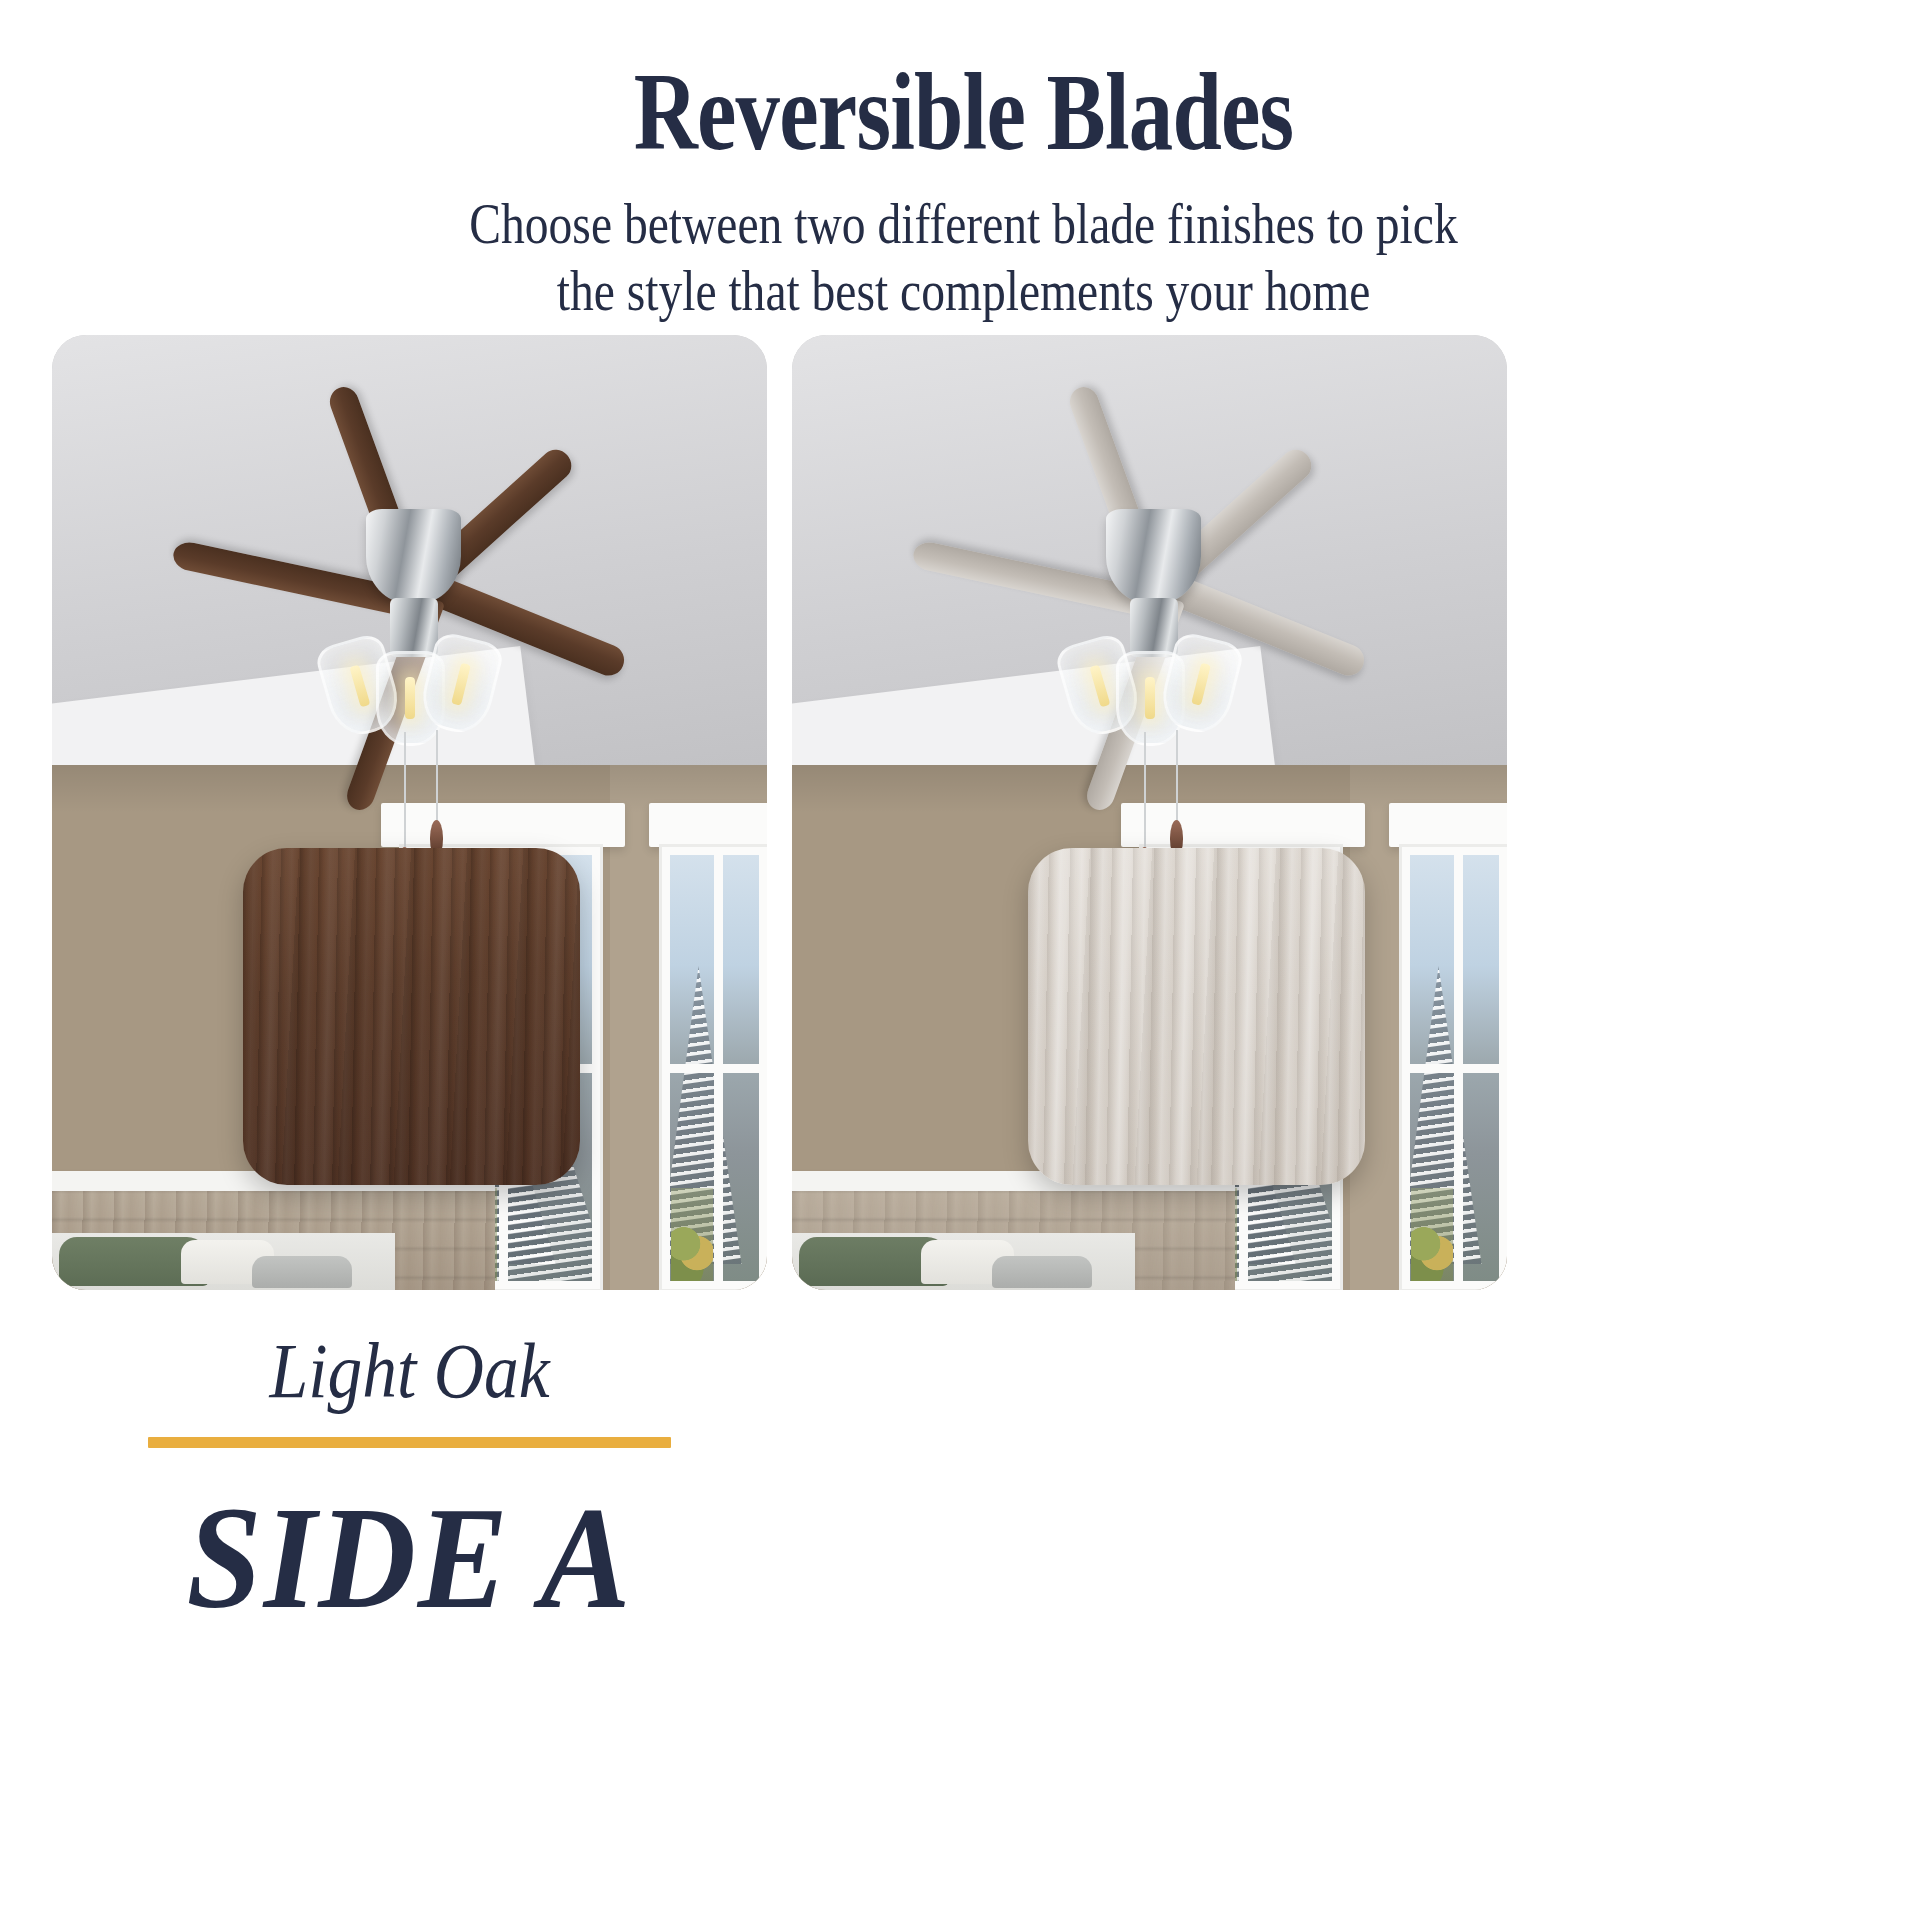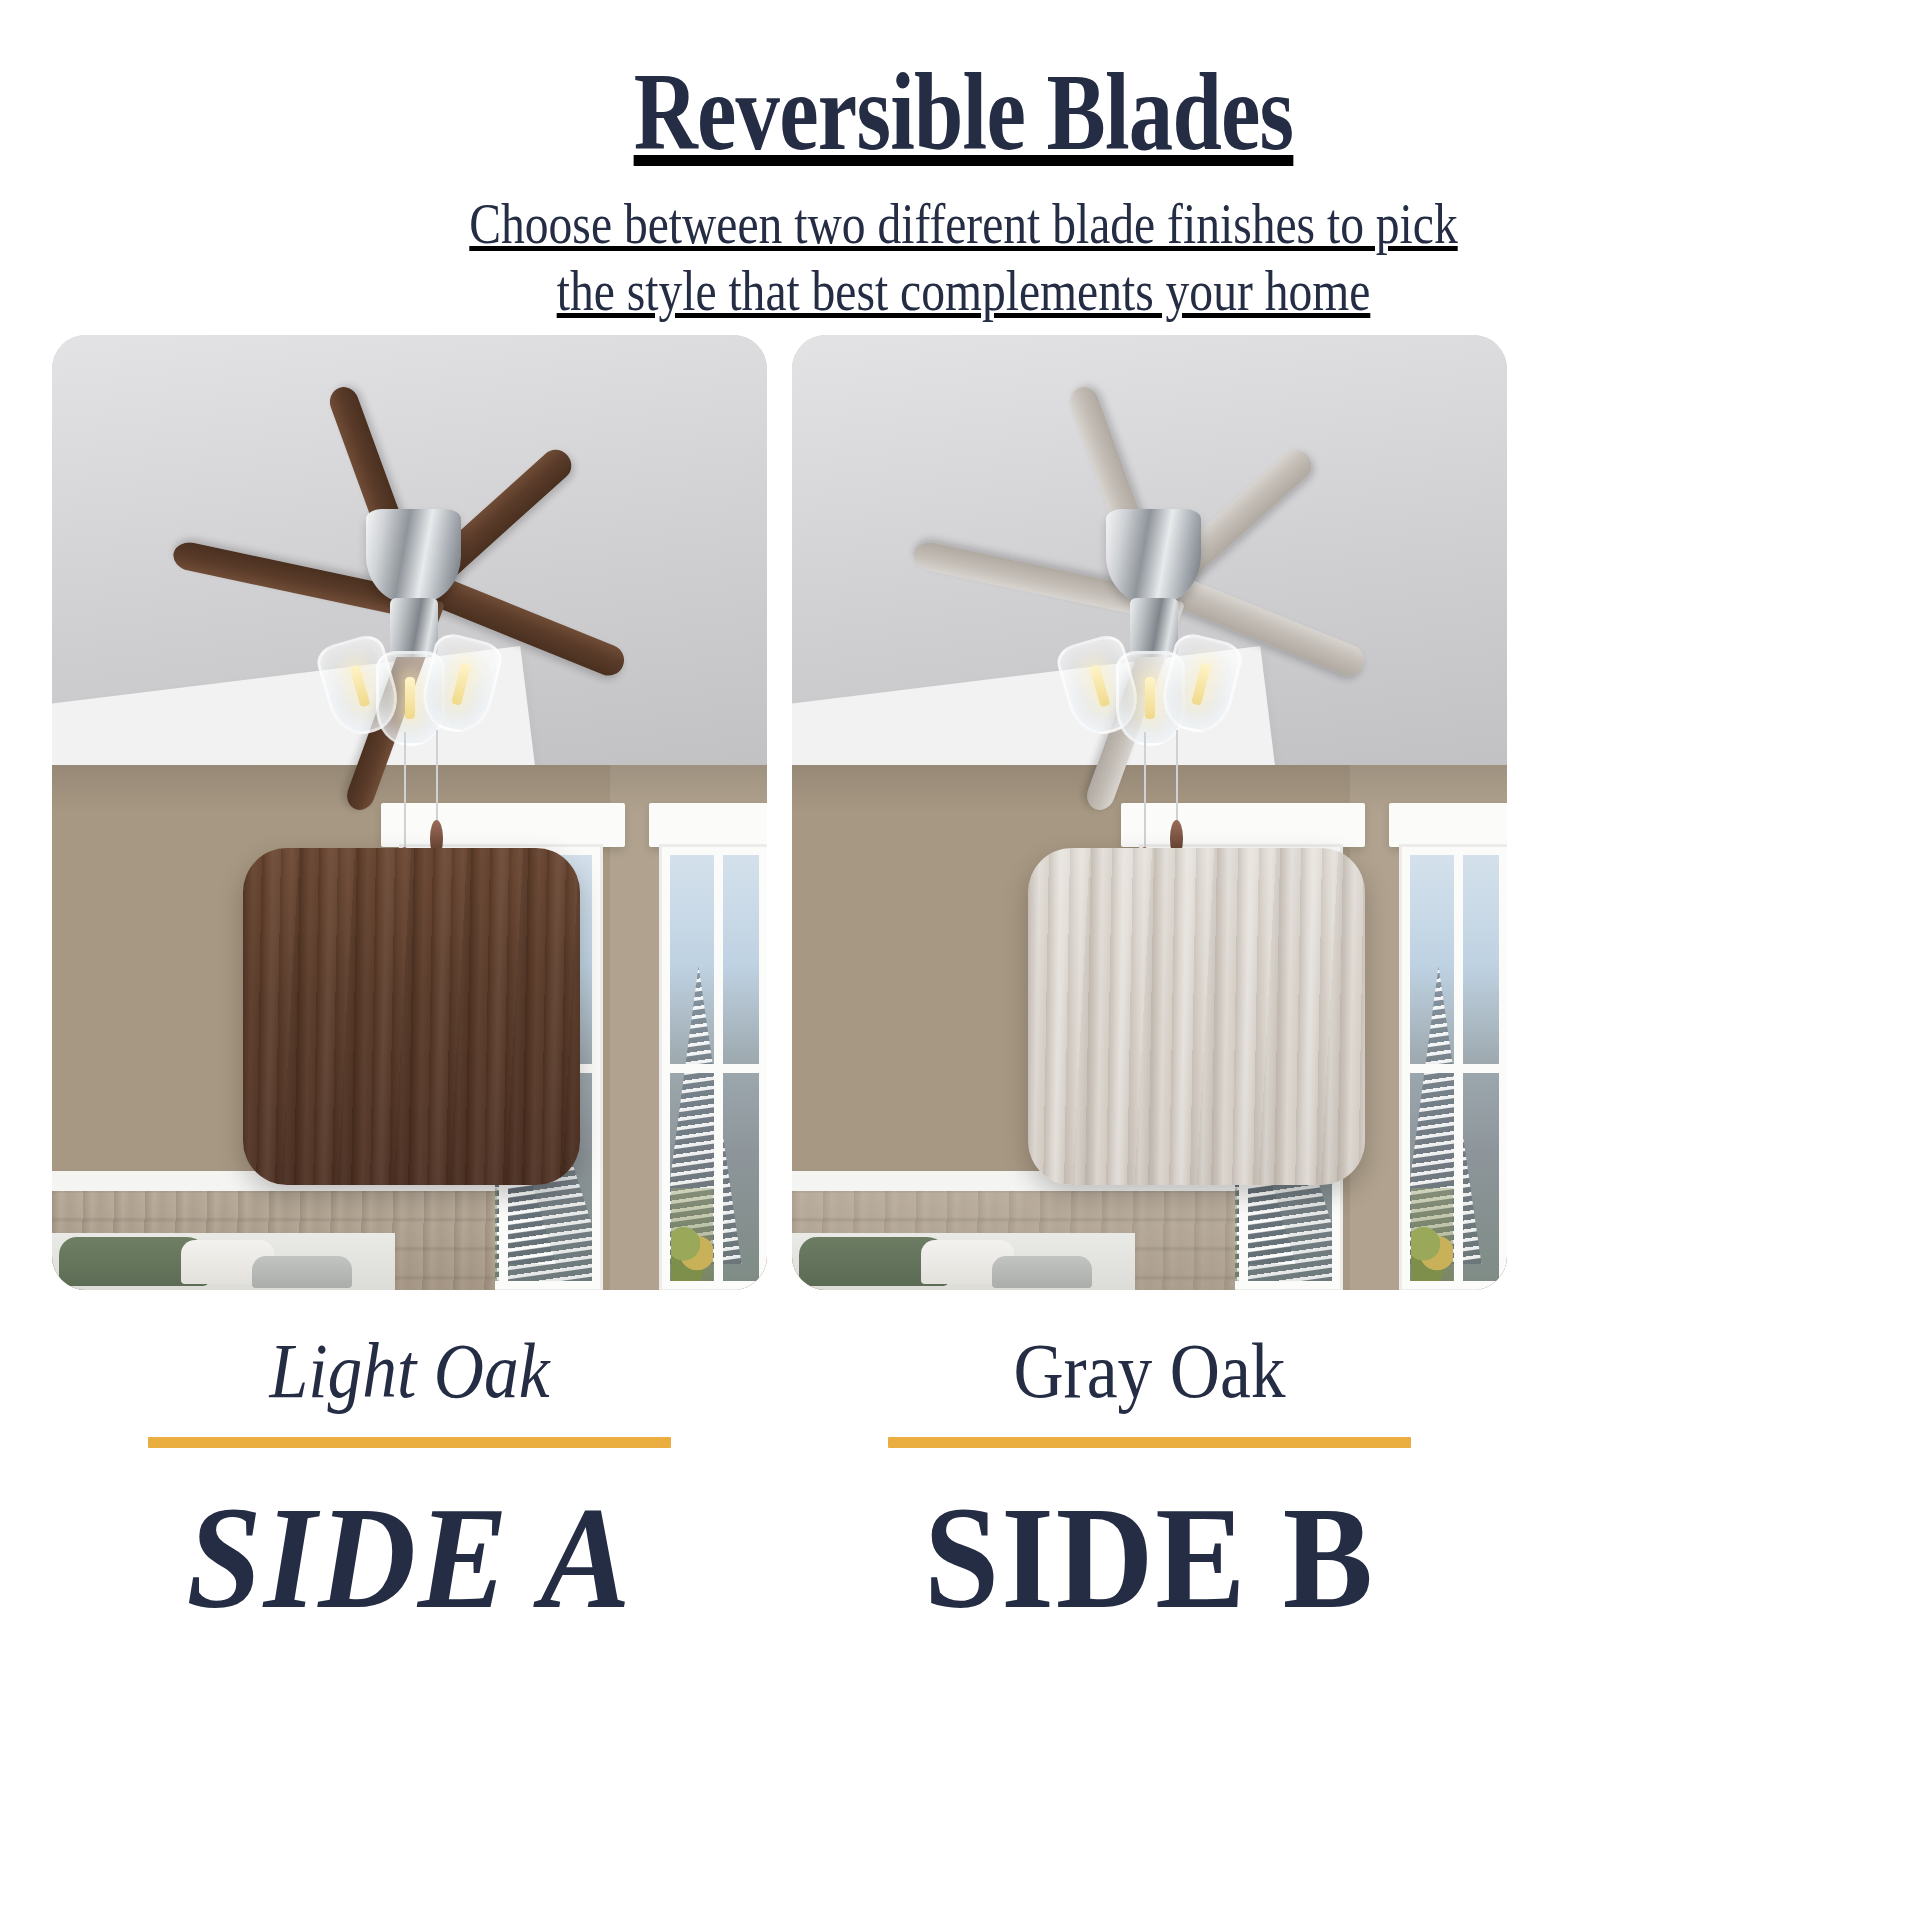--- a/index.html
+++ b/index.html
@@ -19,21 +19,20 @@
     background: #ffffff;
   }
 
   
   #header {
     position: absolute;
     top: 55px;
     left: 0;
     width: 1927px;
     text-align: center;
-    text-decoration: underline;
   }
 
   #title {
     font-family: "Liberation Serif", "DejaVu Serif", serif;
     font-weight: 700;
     font-size: 111px;
     line-height: 1.02;
     letter-spacing: -1px;
     color: #252D45;
     transform: scaleX(0.80);
@@ -612,22 +611,17 @@
           </div>
           <div class="pullchain"></div>
           <div class="pullchain2"></div>
           <div class="pull-tassel t1"></div>
           <div class="pull-tassel t2"></div>
         </div>
       </div>
 
       <div class="swatch swatch-light"></div>
 
-      <div class="caption">
-        <div class="finish-name">Gray Oak</div>
-        <div class="gold-rule"></div>
-        <div class="side-label">SIDE B</div>
-      </div>
     </div>
 
   </div>
 </div>
 
 
 </body></html>

